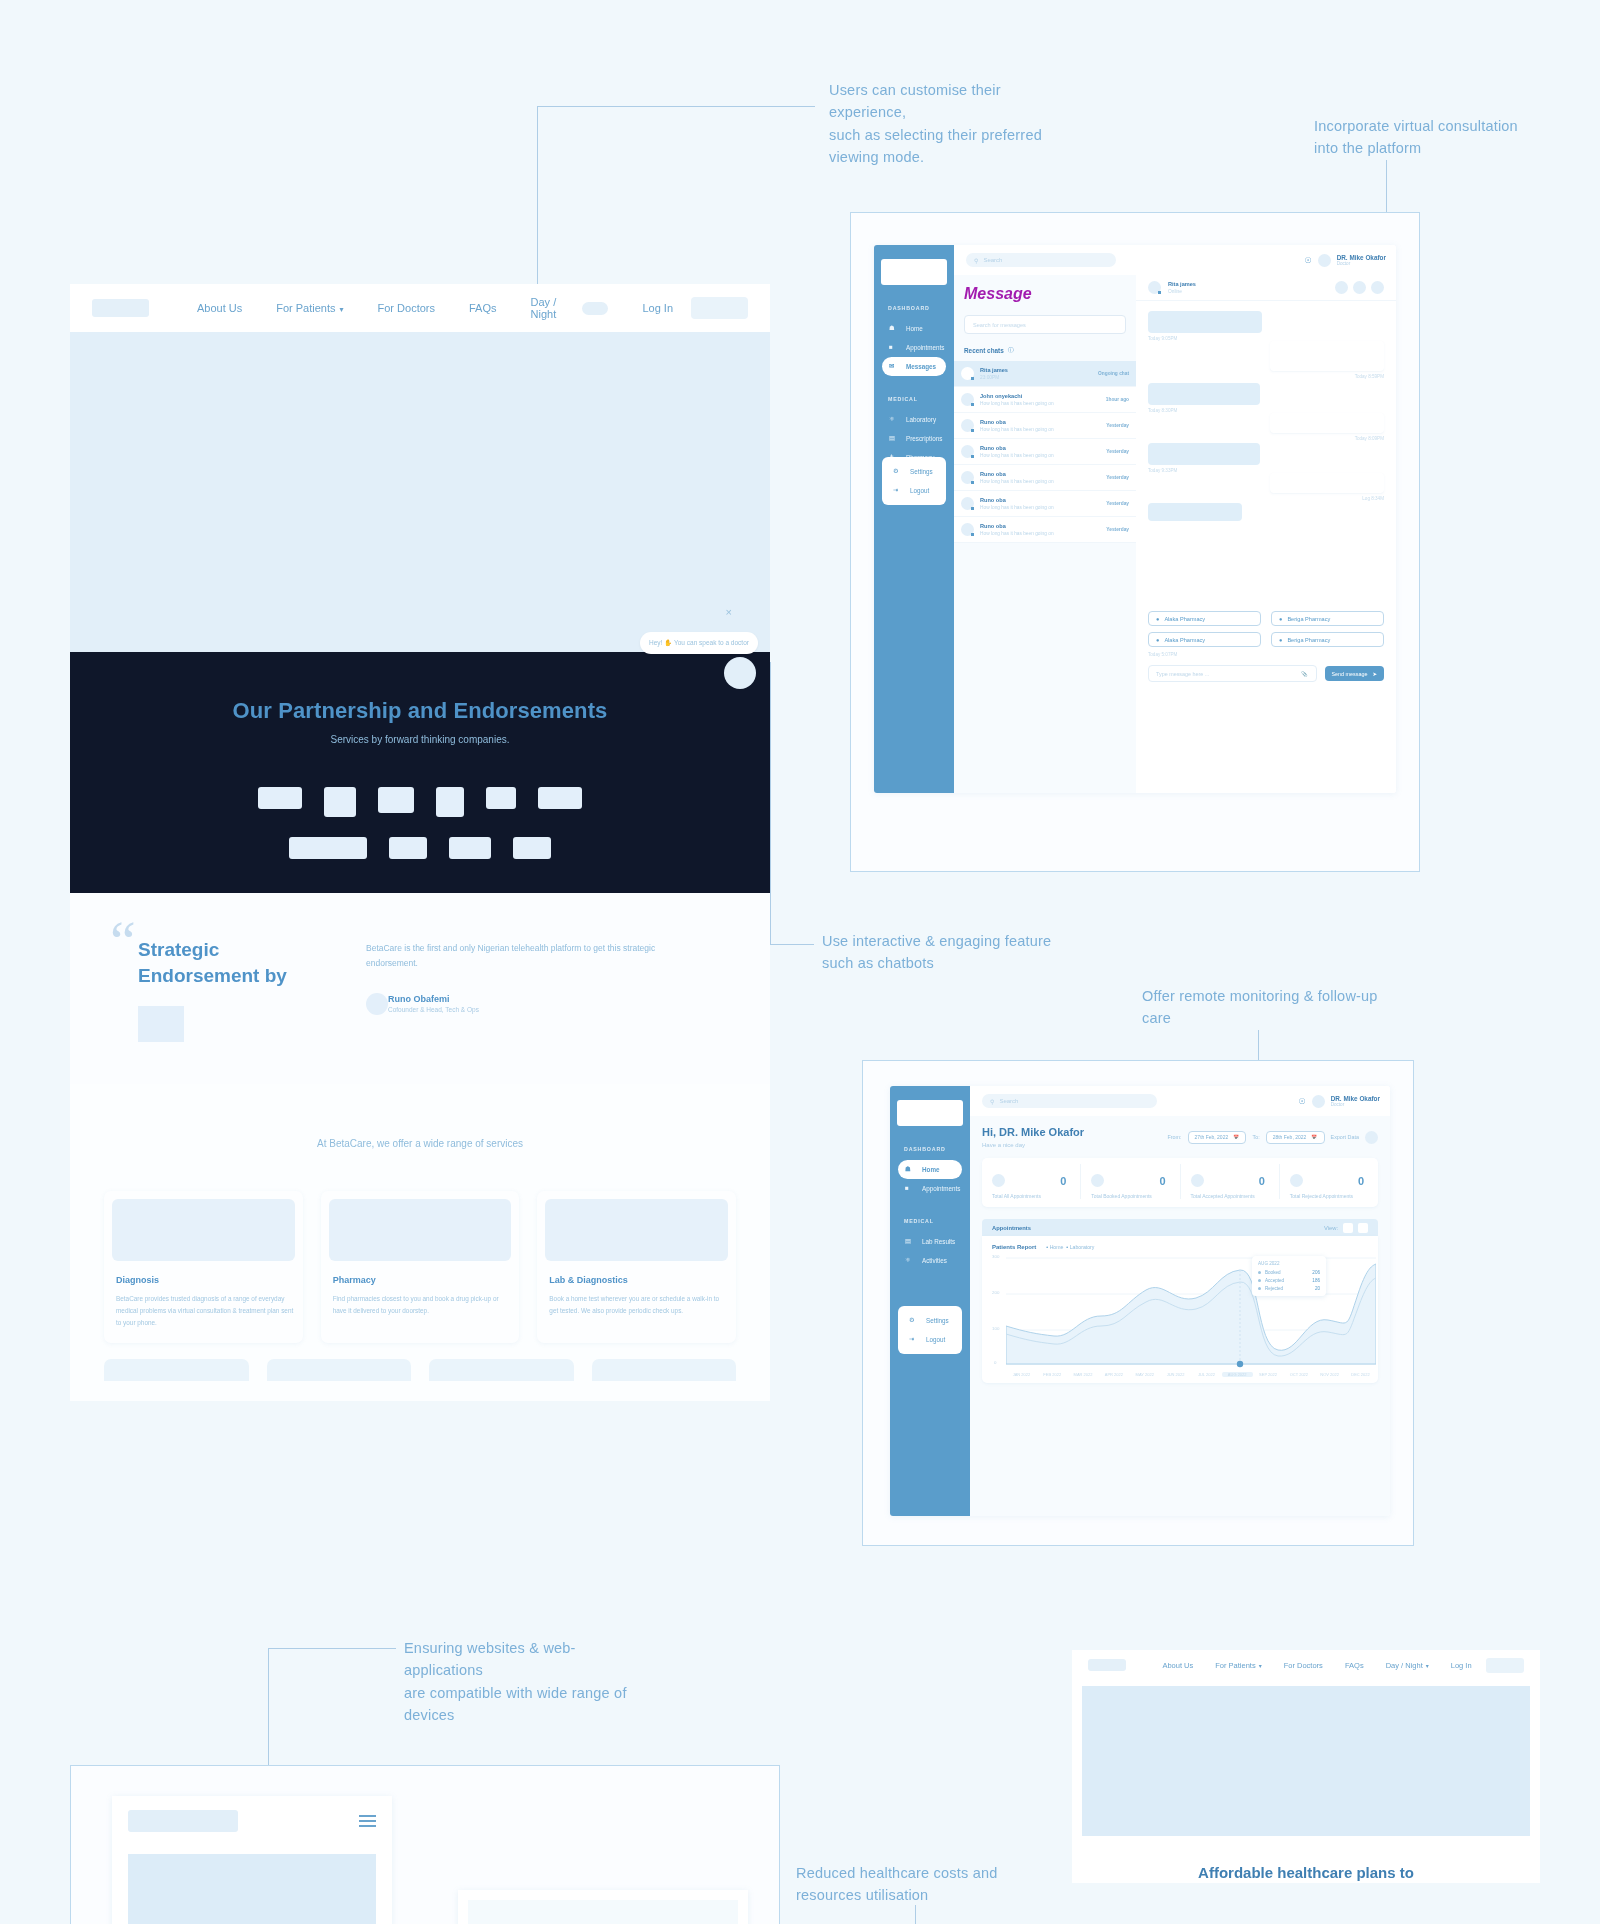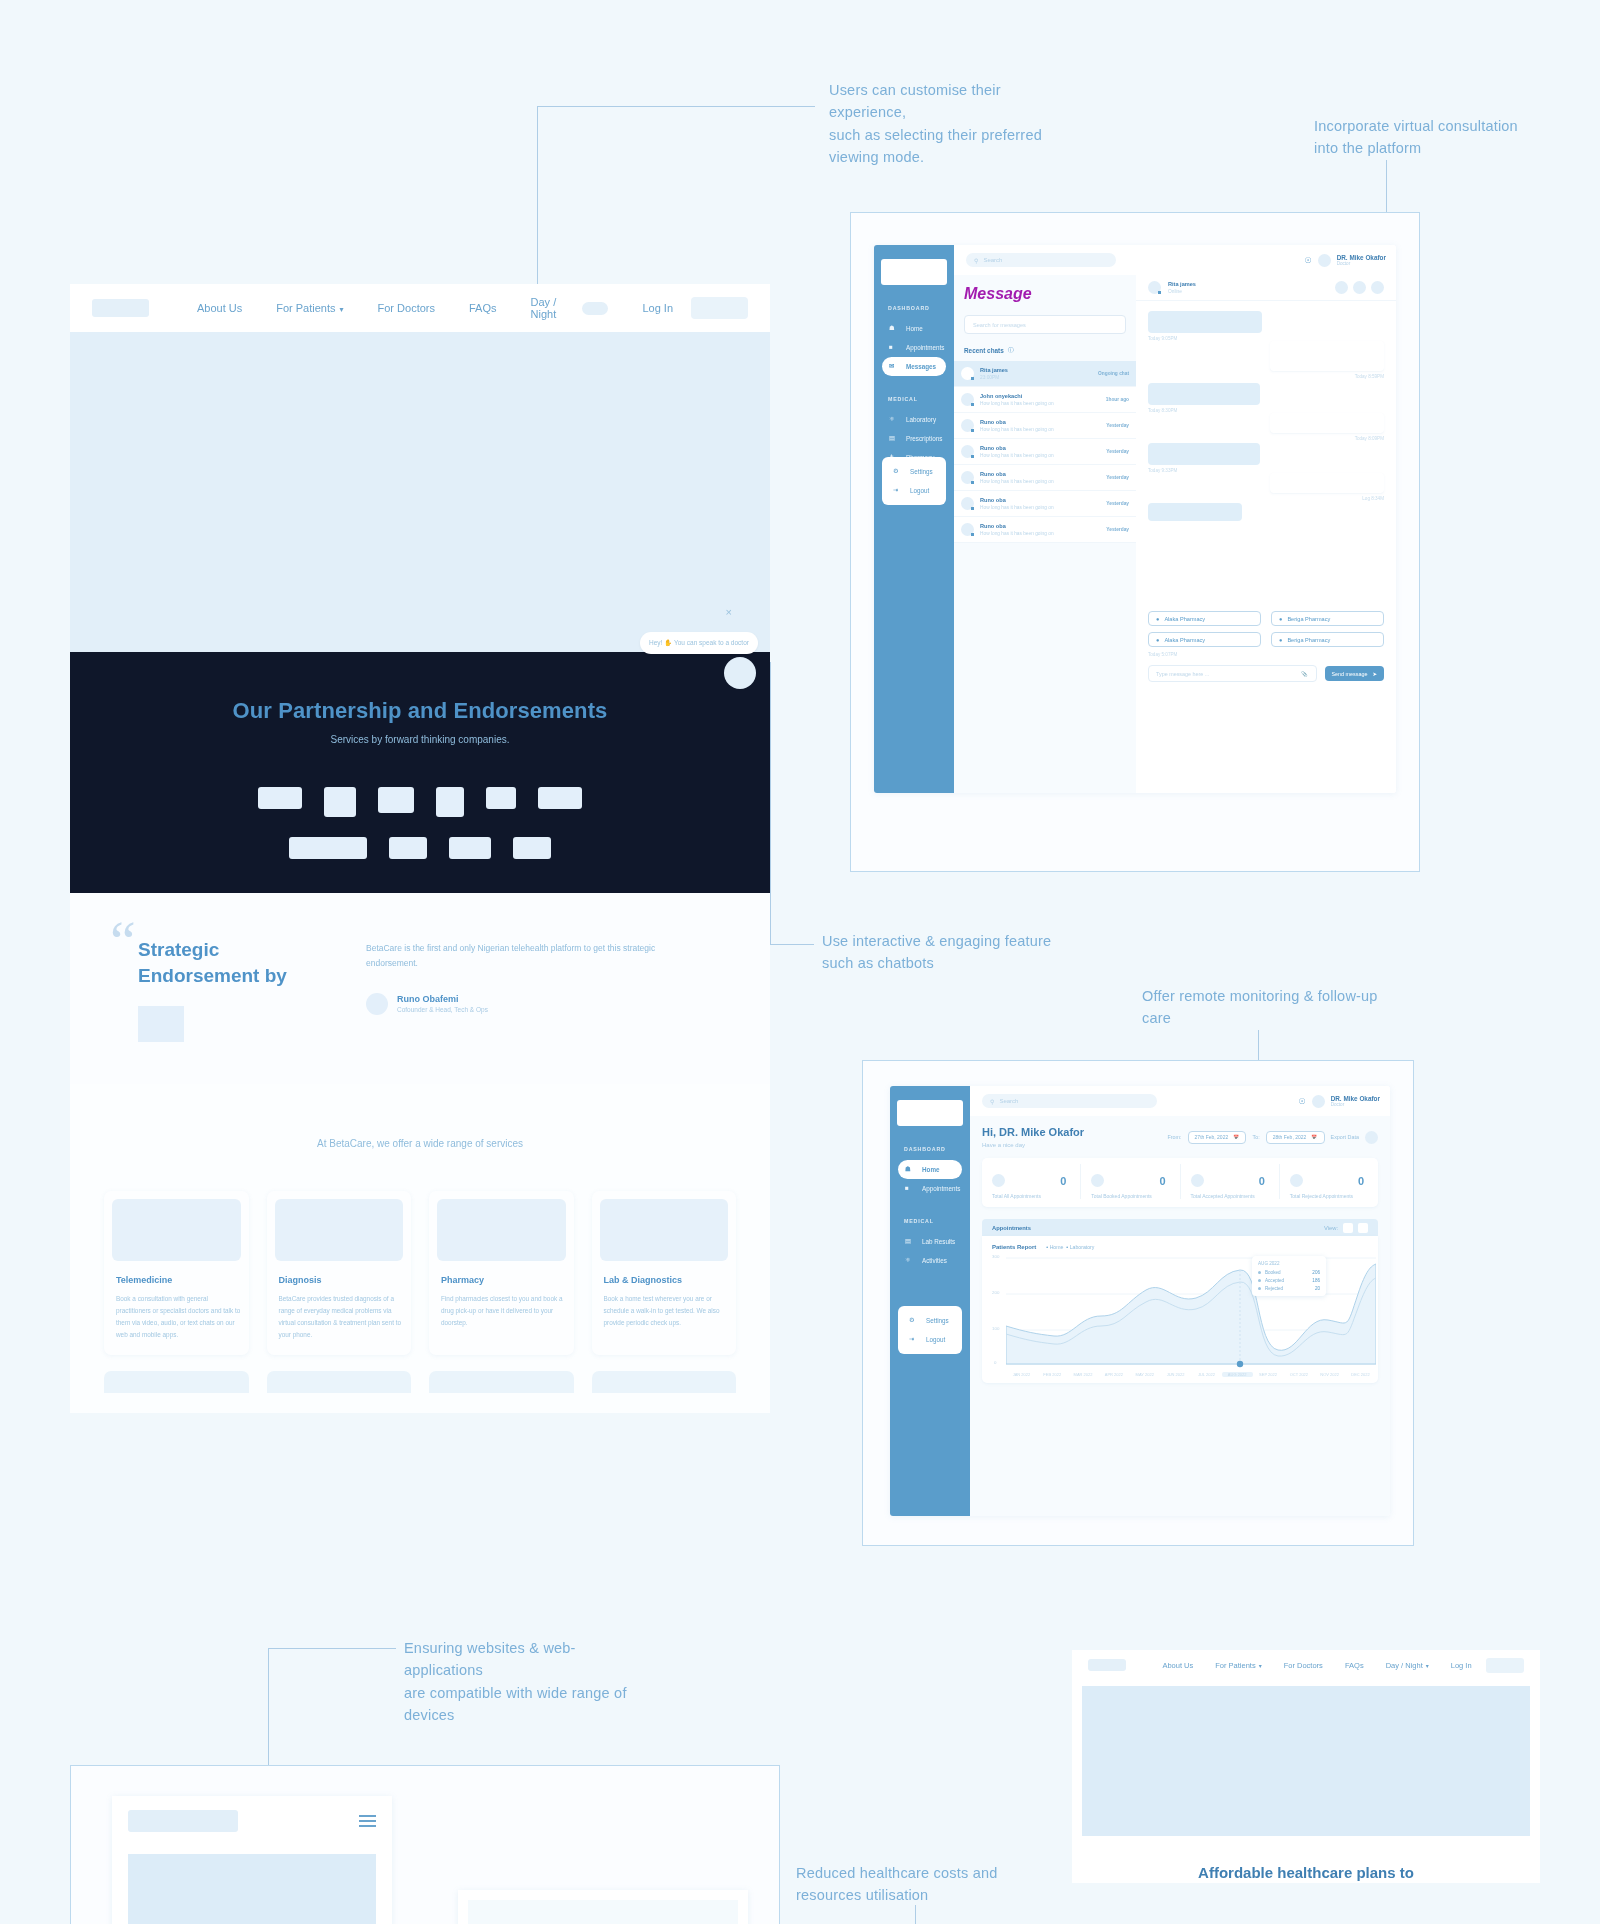--- a/index.html
+++ b/index.html
@@ -32,21 +32,21 @@
   .sec-sub { color:#8fbcdc; font-size:10px; margin-top:10px;}
   .logos { display:flex; justify-content:center; gap:22px; margin-top:42px;}
   .logos2 { display:flex; justify-content:center; gap:22px; margin-top:20px;}
   .lg { height:22px; background:#e3effa; border-radius:3px;}
   .endorse { background:#fbfdff; padding:34px 40px 42px; display:flex; gap:26px; position:relative;}
   .quote { color:#c6dcef; font-size:58px; line-height:.7; font-family:"Liberation Serif",serif; }
   .e-title { color:#4f93c8; font-size:19px; font-weight:bold; line-height:1.35; margin-top:10px;}
   .e-box { width:46px;height:36px;background:#e3effa;margin-top:18px;}
   .e-right { flex:1; padding-top:14px;}
   .e-text { color:#8fbcdc; font-size:8.5px; line-height:1.75; max-width:300px;}
-  .e-person { display:flex; align-items:center; gap:9px; margin-top:22px;}
+  .e-person { display:flex; align-items:center; margin-top:22px;}
   .e-av { width:22px;height:22px;border-radius:50%;background:#e3effa;}
   .e-name { color:#4f93c8; font-size:9px; font-weight:bold;}
   .e-role { color:#a9cbe4; font-size:6.5px; margin-top:2px;}
   .services { background:#fcfeff; padding:44px 0 20px; text-align:center;}
   .cards { display:flex; gap:18px; padding:0 34px; margin-top:42px;}
   .card { flex:1; background:#fdfeff; border-radius:7px; box-shadow:0 1px 4px rgba(120,170,205,.10); padding:8px 8px 14px; text-align:left;}
   .card-img { height:62px; background:#e6f1fa; border-radius:6px;}
   .card-h { color:#4f93c8; font-size:9px; font-weight:bold; margin:14px 0 8px 4px;}
   .card-p { color:#a3c8e2; font-size:6.4px; line-height:1.85; margin-left:4px;}
   .cards-cut { display:flex; gap:18px; padding:0 34px; margin-top:16px;}
@@ -206,25 +206,20 @@
           <div class="e-name">Runo Obafemi</div>
           <div class="e-role">Cofounder &amp; Head, Tech &amp; Ops</div>
         </div>
       </div>
     </div>
   </div>
 
   <div class="services">
     <div class="sec-sub">At BetaCare, we offer a wide range of services</div>
     <div class="cards">
-      <div class="card">
-        <div class="card-img"></div>
-        <div class="card-h">Telemedicine</div>
-        <div class="card-p">Book a consultation with general practitioners or specialist doctors and talk to them via video, audio, or text chats on our web and mobile apps.</div>
-      </div>
       <div class="card">
         <div class="card-img"></div>
         <div class="card-h">Diagnosis</div>
         <div class="card-p">BetaCare provides trusted diagnosis of a range of everyday medical problems via virtual consultation &amp; treatment plan sent to your phone.</div>
       </div>
       <div class="card">
         <div class="card-img"></div>
         <div class="card-h">Pharmacy</div>
         <div class="card-p">Find pharmacies closest to you and book a drug pick-up or have it delivered to your doorstep.</div>
       </div>

